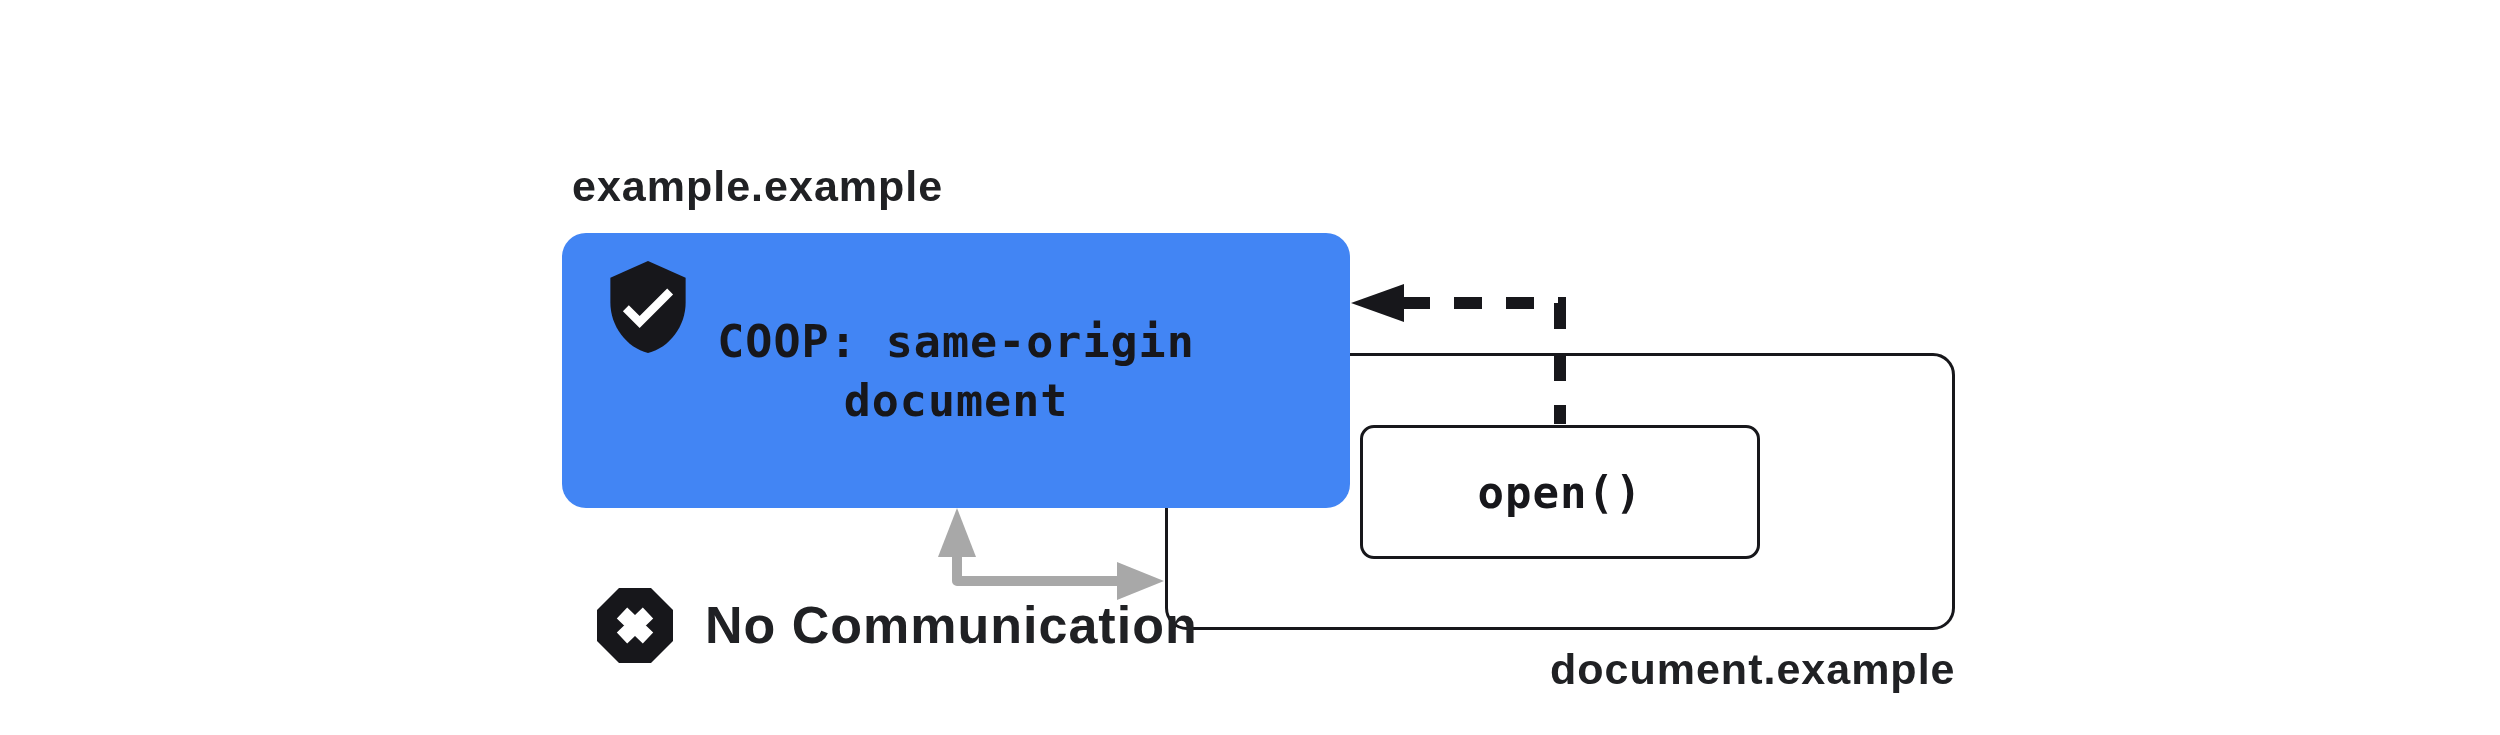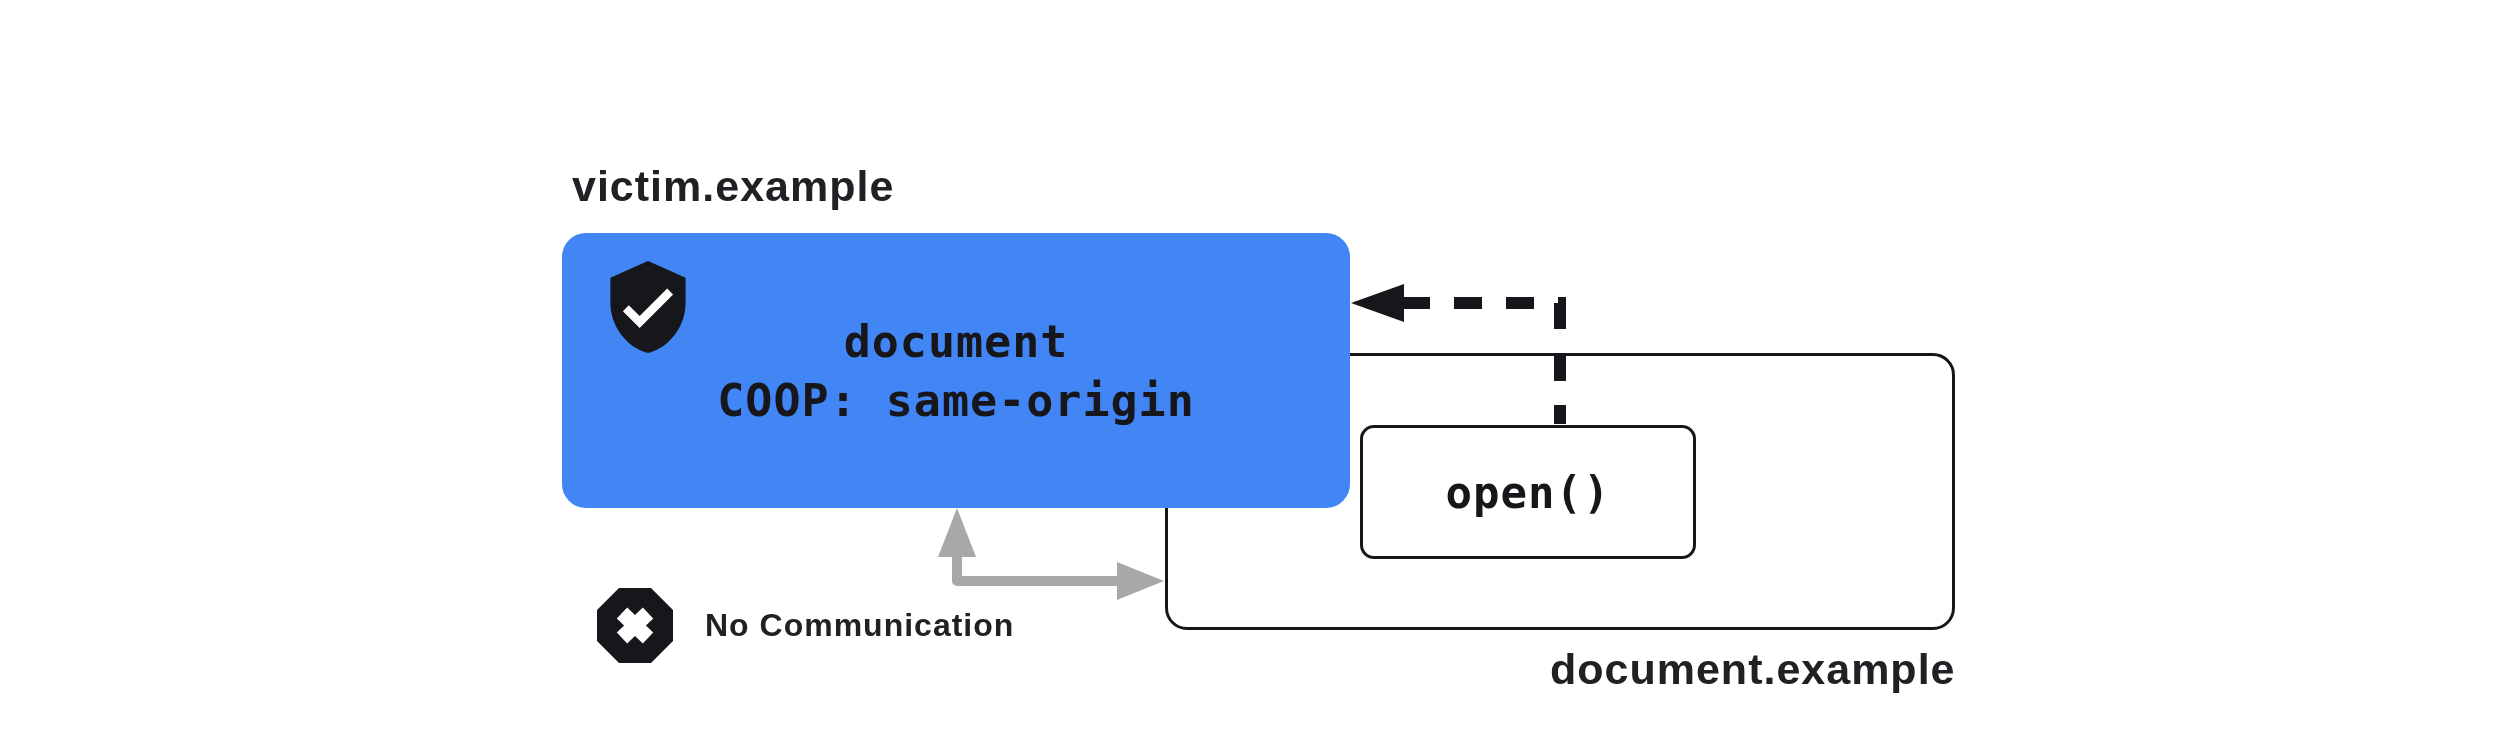--- a/index.html
+++ b/index.html
@@ -59,21 +59,21 @@
   .attacker-box{
     position:absolute;
     left:1165px;top:353px;width:790px;height:277px;
     background:var(--box-fill);
     border:3px solid var(--line);
     border-radius:22px;
     z-index:1;
   }
   .open-box{
     position:absolute;
-    left:1360px;top:425px;width:336px;height:134px;
+    left:1360px;top:425px;width:400px;height:134px;
     background:var(--box-fill);
     border:3px solid var(--line);
     border-radius:14px;
     z-index:2;
     display:flex;align-items:center;justify-content:center;
   }
   .open-box .mono{font-size:44px;letter-spacing:1px;}
   .arrows{
     position:absolute;
     left:0;top:0;width:2500px;height:735px;
@@ -88,50 +88,50 @@
     position:absolute;
     left:597px;top:588px;
     width:76px;height:75px;
     z-index:5;
   }
   .no-comm-label{
     position:absolute;
     left:705px;top:602px;
     color:var(--text);
     font-weight:bold;
-    font-size:32px;
+    font-size:52px;
     letter-spacing:1px;
     line-height:46px;
     white-space:nowrap;
     z-index:5;
     text-align:center;
   }
   .icon-dark{fill:var(--line);}
   .icon-white{fill:#ffffff;}
 </style>
 </head>
 <body>
 
 <div class="canvas">
 
-  <div class="domain-label victim-label">victim.example</div>
+  <div class="domain-label victim-label">example.example</div>
 
   <div class="attacker-box"></div>
 
   <div class="open-box">
     <span class="mono">open()</span>
   </div>
 
   <div class="victim-box">
     <svg class="shield" viewBox="3 1 18 22" aria-hidden="true">
       <path class="icon-dark" d="M12 1 L3 5 v6 c0 5.55 3.84 10.74 9 12 c5.16-1.26 9-6.45 9-12 V5 Z"></path>
       <path class="icon-white" d="M10 17 l-4-4 1.41-1.41 L10 14.17 l6.59-6.59 L18 9 Z"></path>
     </svg>
+    <div class="mono">COOP: same-origin</div>
     <div class="mono">document</div>
-    <div class="mono">COOP: same-origin</div>
   </div>
 
   <svg class="arrows" viewBox="0 0 2500 735" aria-hidden="true">
     <g>
       <path class="dash-path" d="M1402 303 L1560 303 L1560 424"></path>
       <polygon class="dash-head" points="1351,303 1404,284 1404,322"></polygon>
     </g>
     <g>
       <path class="gray-path" d="M957 550 L957 581 L1118 581"></path>
       <polygon class="gray-head" points="957,508 938,557 976,557"></polygon>

